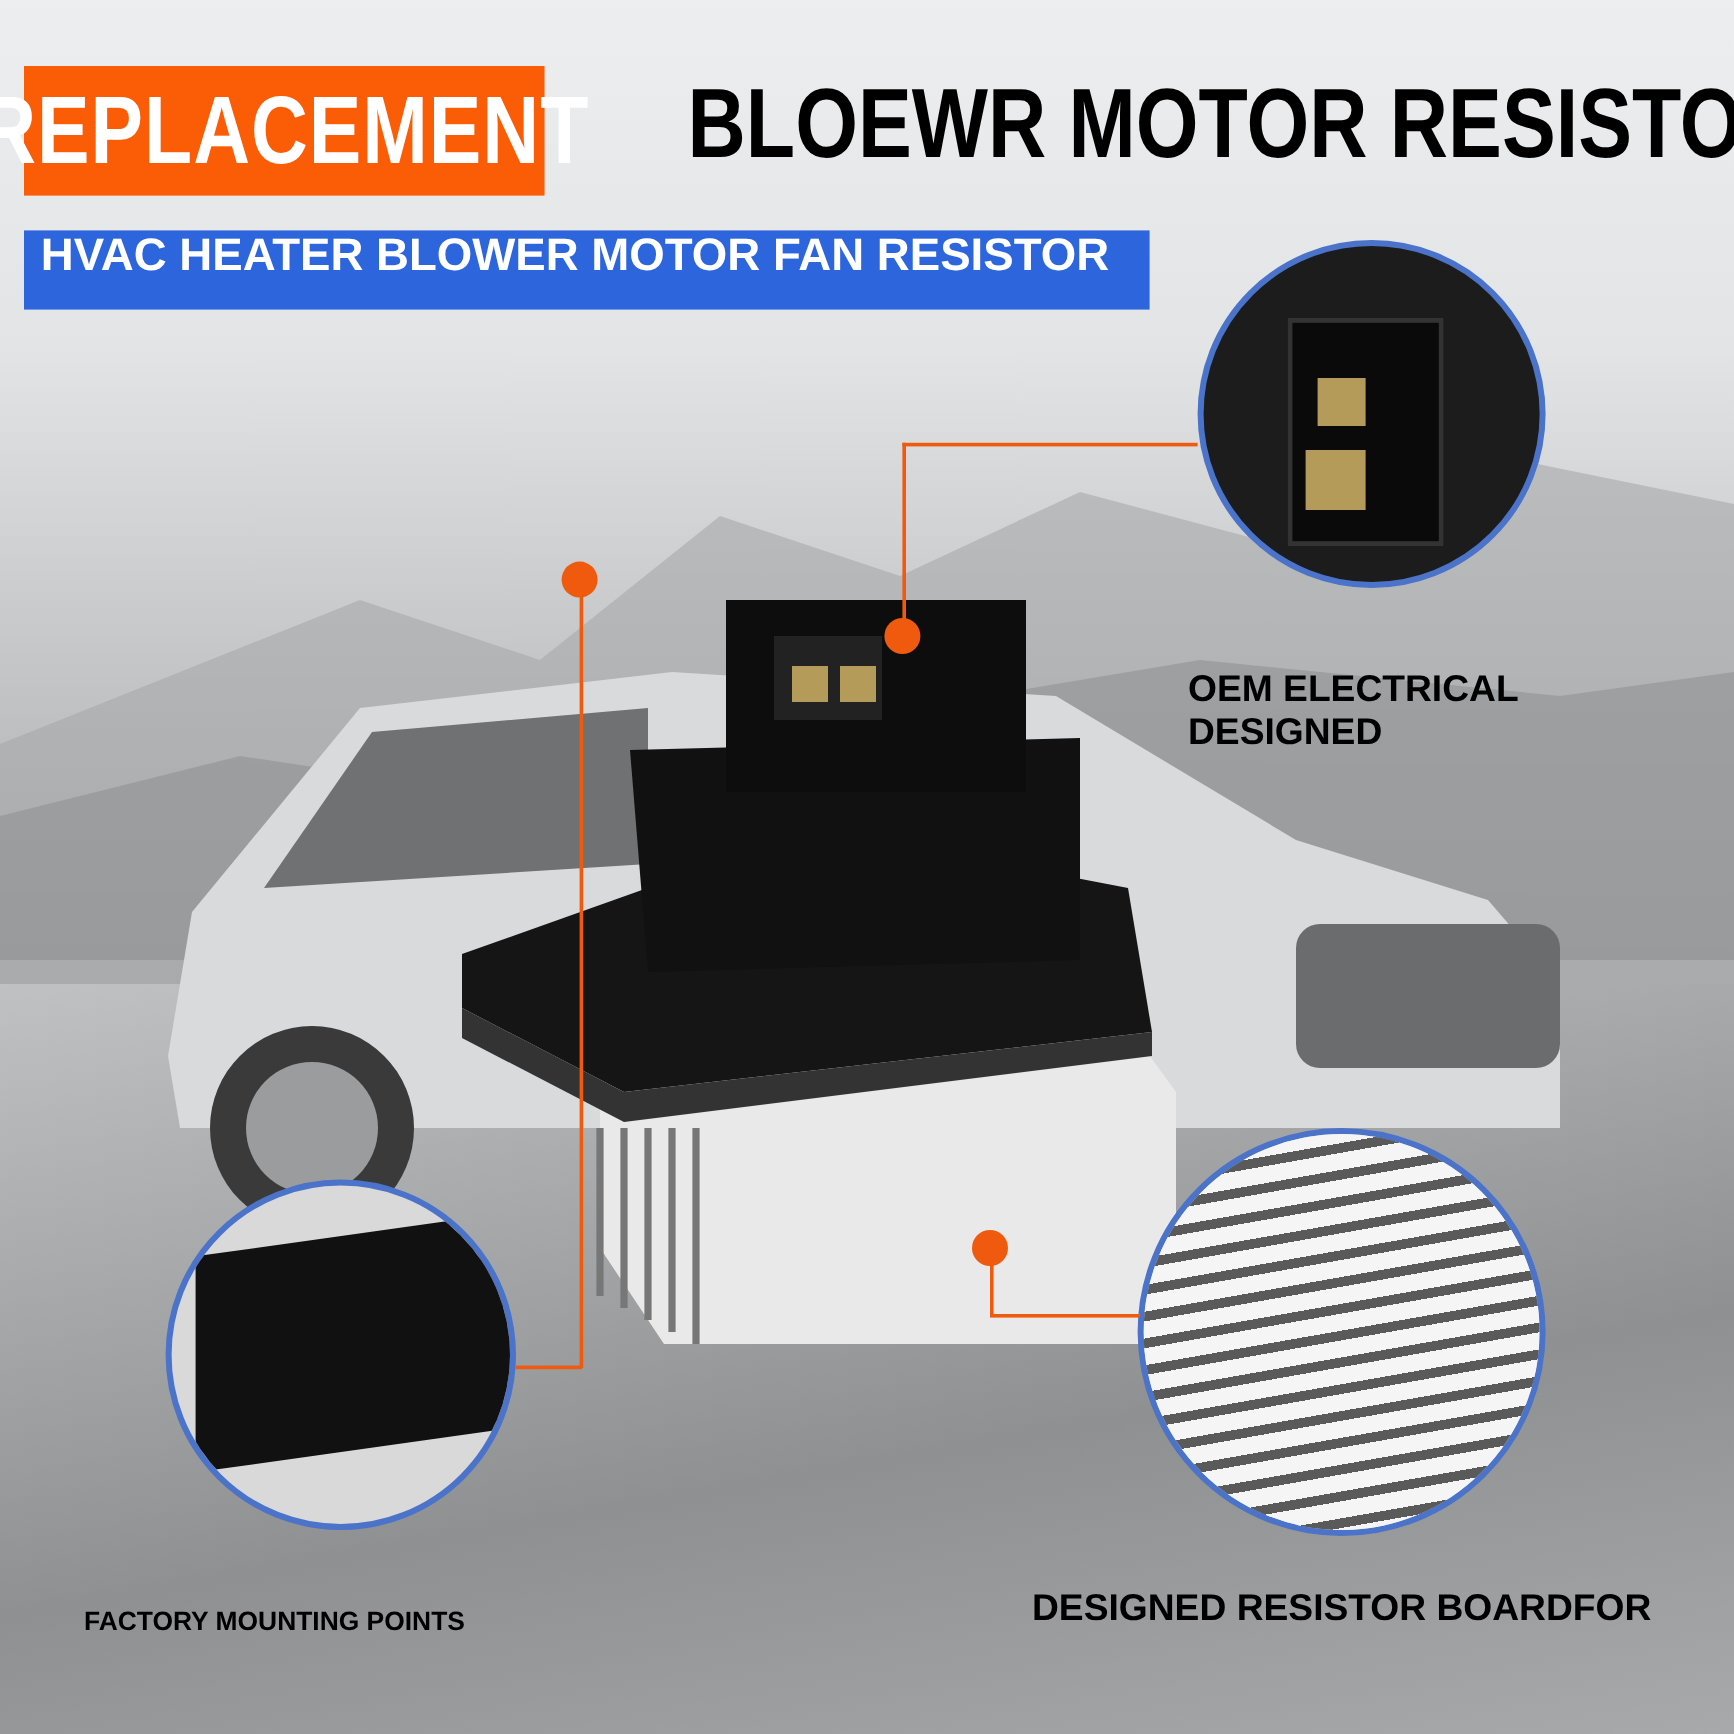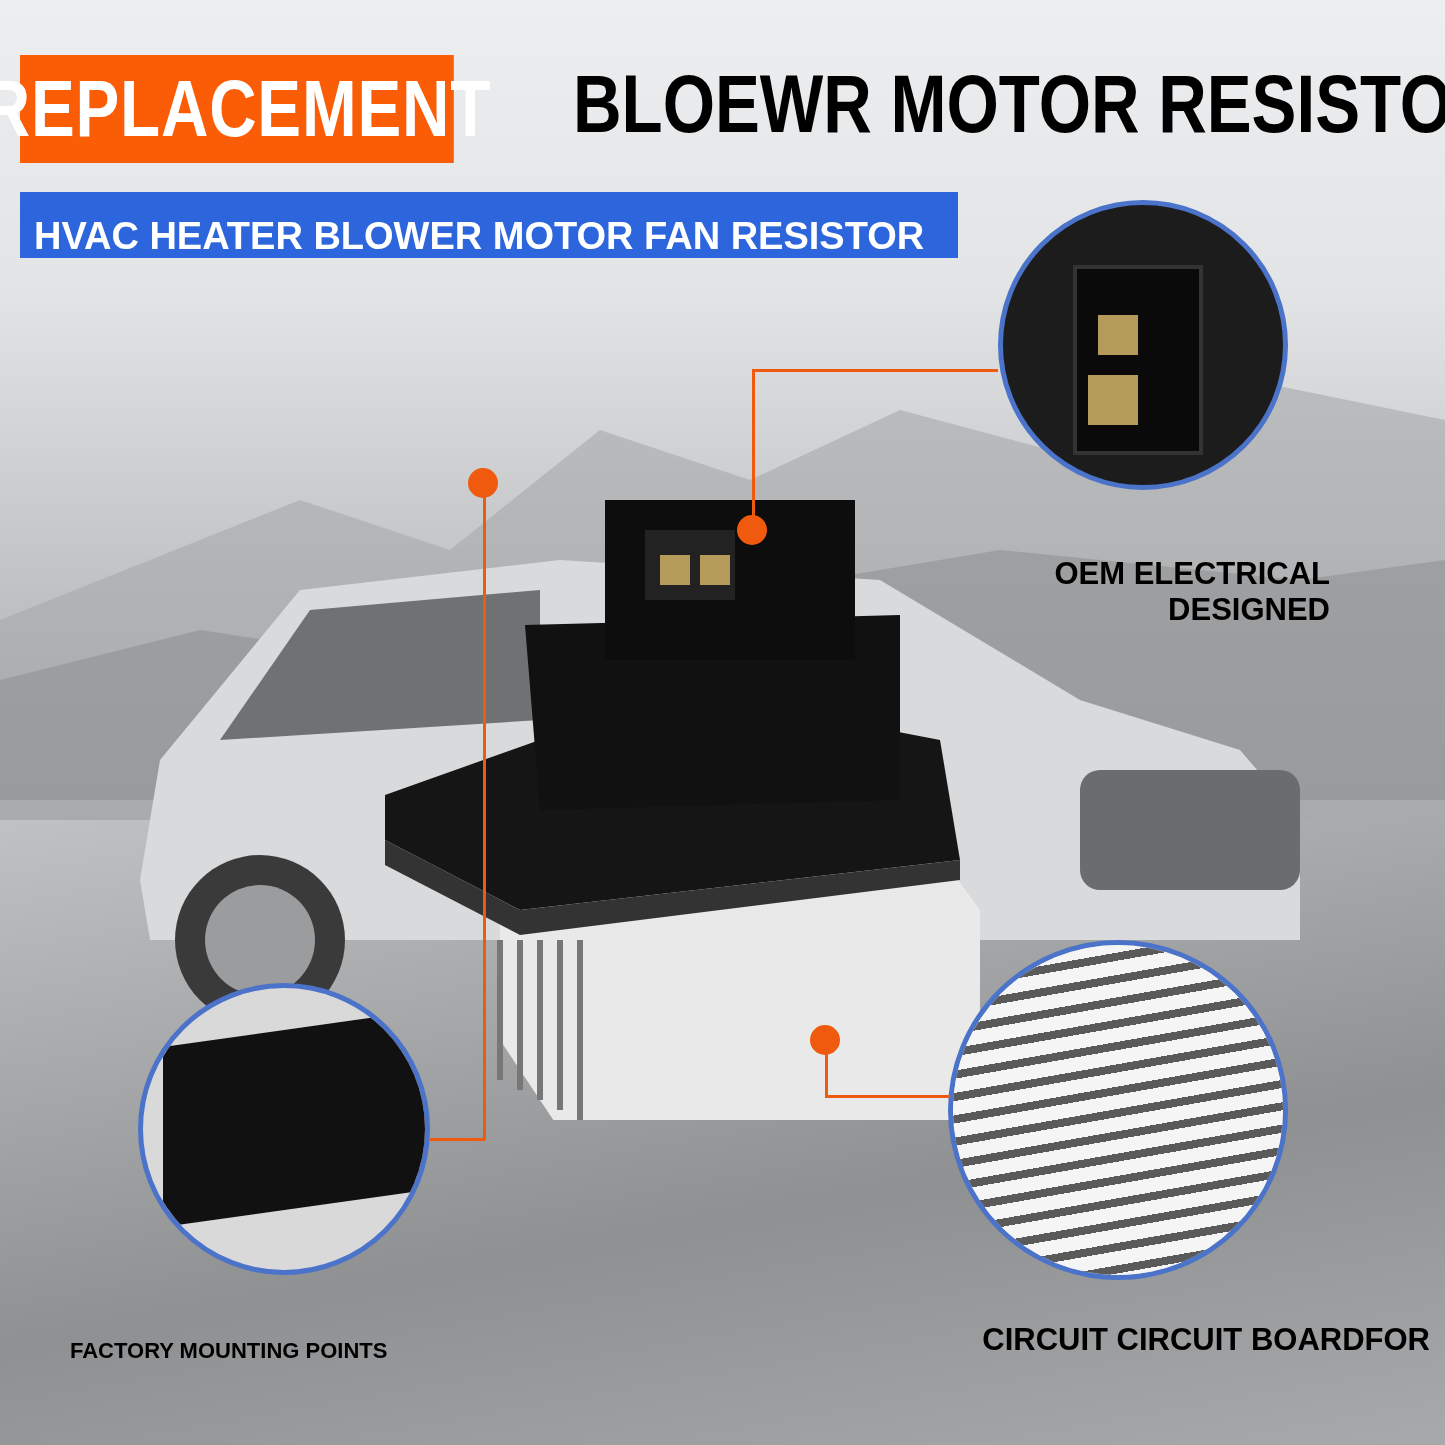--- a/index.html
+++ b/index.html
@@ -4,23 +4,23 @@
 <style>
 *{margin:0;padding:0;box-sizing:border-box}
 body{width:1445px;height:1445px;overflow:hidden;font-family:"Liberation Sans",sans-serif;}
 .bg{position:absolute;left:0;top:0;width:1445px;height:1445px;background:linear-gradient(180deg,#eceef0 0%,#e2e4e6 20%,#c9cbcd 35%,#a9abad 55%,#9fa1a3 75%,#b4b6b8 100%);}
 .mtn{position:absolute;left:0;top:300px;width:1445px;height:500px;}
 .road{position:absolute;left:0;top:820px;width:1445px;height:625px;background:linear-gradient(170deg,#bfc1c3,#8e9092 60%,#a7a9ab);}
 .car{position:absolute;left:120px;top:520px;width:1190px;height:520px;}
 .title-orange{position:absolute;left:20px;top:55px;width:529px;height:108px;background:#fb5c06;color:#fff;font-weight:bold;font-size:80px;display:flex;align-items:center;justify-content:center;transform:scaleX(.82);transform-origin:left;letter-spacing:1px;white-space:nowrap}
 .title-orange span{display:inline-block}
 .title-black{position:absolute;left:573px;top:57px;font-weight:bold;font-size:82px;color:#000;white-space:nowrap;transform:scaleX(.82);transform-origin:left;}
-.sub-blue{position:absolute;left:20px;top:192px;width:938px;height:66px;background:#2d66dc;color:#fff;font-weight:bold;font-size:38px;display:flex;align-items:flex-end;padding-left:14px;white-space:nowrap}
+.sub-blue{position:absolute;left:20px;top:192px;width:938px;height:66px;background:#2d66dc;color:#fff;font-weight:bold;font-size:38px;display:flex;align-items:flex-start;padding-left:14px;white-space:nowrap}
 .circle{position:absolute;border-radius:50%;border:5px solid #4a73c9;overflow:hidden;background:#1c1c1c}
-.lbl{position:absolute;font-weight:bold;color:#000;text-align:right;white-space:nowrap}
+.lbl{position:absolute;font-weight:bold;color:#000;text-align:left;white-space:nowrap}
 .dot{position:absolute;width:30px;height:30px;border-radius:50%;background:#f05a0e}
 .ln{position:absolute;background:#f05a0e}
 </style>
 </head>
 <body>
 
 <div class="bg"></div>
 <svg class="mtn" viewBox="0 0 1445 500">
     <path d="M0 320 L150 260 L300 200 L450 250 L600 130 L750 180 L900 110 L1050 150 L1200 70 L1445 120 L1445 500 L0 500Z" fill="#a6a8aa" opacity=".6"></path>
     <path d="M0 380 L200 330 L400 360 L700 300 L1000 250 L1300 280 L1445 260 L1445 500 L0 500Z" fill="#8f9193" opacity=".6"></path>
@@ -81,14 +81,14 @@
 <div class="dot" style="left:468px;top:468px"></div>
 <div class="lbl" style="left:70px;top:1338px;font-size:22px">FACTORY MOUNTING POINTS</div>
 
 <div class="circle" style="left:948px;top:940px;width:340px;height:340px;background:#cfd1d3">
     <div style="position:absolute;inset:0;background:repeating-linear-gradient(170deg,#f5f5f5 0 14px,#5a5a5a 14px 22px)"></div>
   </div>
 <div class="ln" style="left:825px;top:1095px;width:125px;height:3px"></div>
 <div class="ln" style="left:825px;top:1040px;width:3px;height:57px"></div>
 <div class="dot" style="left:810px;top:1025px"></div>
 <div class="lbl" style="left:860px;top:1322px;width:570px;font-size:31px;line-height:36px">
-    <div>CIRCUIT CIRCUIT BOARDFOR</div>
+    <div>DESIGNED RESISTOR BOARDFOR</div>
   </div>
 
 </body></html>

